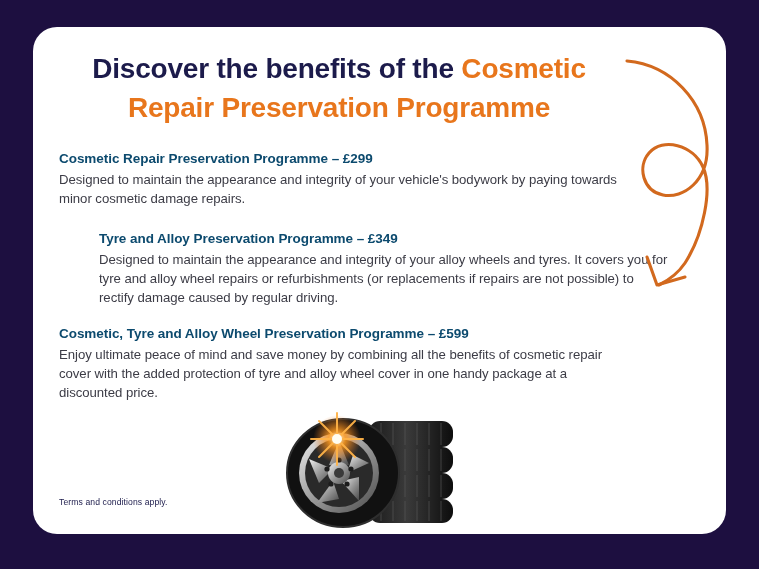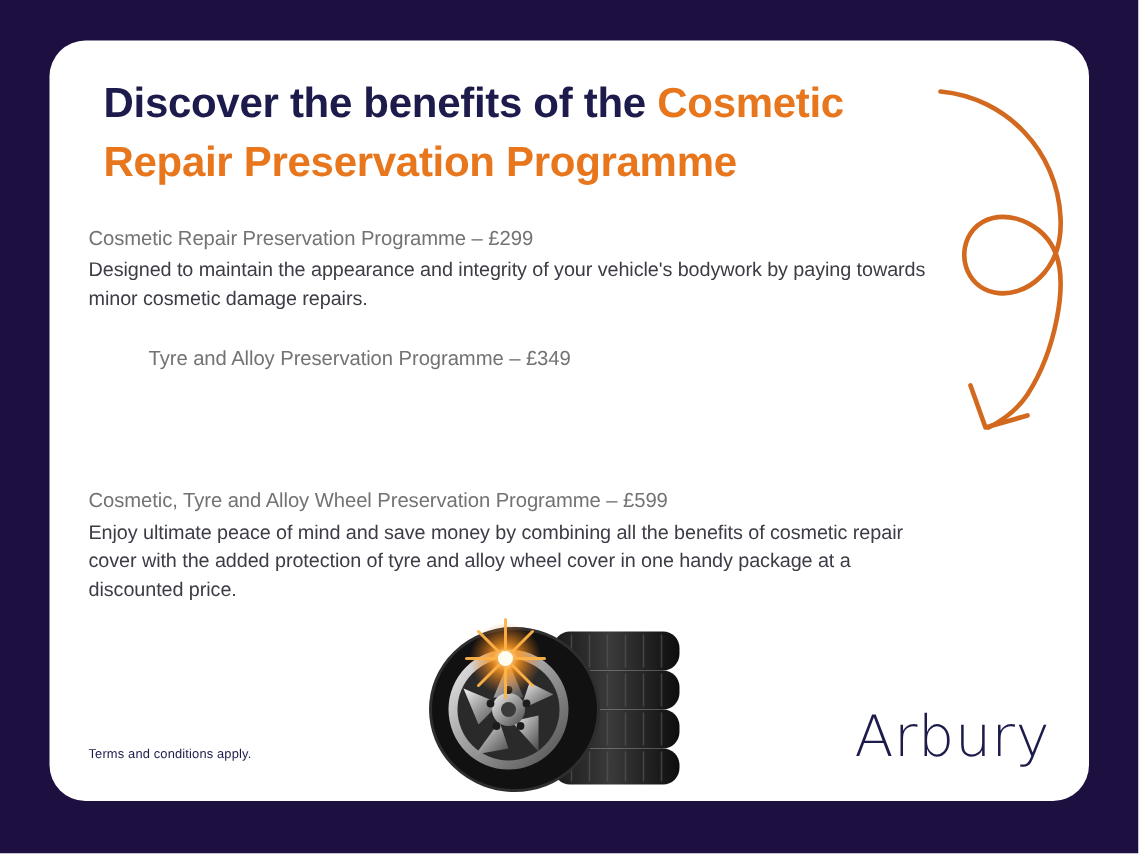--- a/index.html
+++ b/index.html
@@ -22,37 +22,38 @@
     width: 693px;
     height: 507px;
     background: #FFFFFF;
     border-radius: 24px;
     overflow: hidden;
   }
 
   
   #heading {
     position: absolute;
-    left: 36px;
+    left: 26px;
     top: 22px;
     width: 560px;
     font-size: 28px;
     font-weight: bold;
     line-height: 39px;
     letter-spacing: -0.2px;
     color: #1C1B4B;
+    text-align: center;
   }
   #heading .accent { color: #E8761C; }
 
   
   .section { position: absolute; left: 26px; width: 572px; }
   .sec-title {
     font-size: 13.5px;
-    font-weight: normal;
-    color: #737373;
+    font-weight: bold;
+    color: #0c4a6e;
     line-height: 18px;
     letter-spacing: -0.05px;
     margin: 0 0 2px 0;
   }
   .sec-body {
     font-size: 13.2px;
     font-weight: normal;
     color: #3C3C46;
     line-height: 19px;
     letter-spacing: -0.05px;
@@ -117,20 +118,21 @@
       <span class="accent">Repair Preservation Programme</span>
     </div>
 
     <div class="section" id="section-0">
       <p class="sec-title">Cosmetic Repair Preservation Programme – £299</p>
       <p class="sec-body">Designed to maintain the appearance and integrity of your vehicle's bodywork by paying towards minor cosmetic damage repairs.</p>
     </div>
 
     <div class="section" id="section-1">
       <p class="sec-title">Tyre and Alloy Preservation Programme – £349</p>
+      <p class="sec-body">Designed to maintain the appearance and integrity of your alloy wheels and tyres. It covers you for tyre and alloy wheel repairs or refurbishments (or replacements if repairs are not possible) to rectify damage caused by regular driving.</p>
     </div>
 
     <div class="section" id="section-2">
       <p class="sec-title">Cosmetic, Tyre and Alloy Wheel Preservation Programme – £599</p>
       <p class="sec-body">Enjoy ultimate peace of mind and save money by combining all the benefits of cosmetic repair cover with the added protection of tyre and alloy wheel cover in one handy package at a discounted price.</p>
     </div>
 
     <svg id="arrow" viewBox="0 0 110 245" fill="none" xmlns="http://www.w3.org/2000/svg">
       <path d="M8 12 C 52 16, 86 52, 88 96 C 90 132, 64 150, 44 146 C 24 142, 18 118, 30 104 C 44 88, 74 96, 84 118 C 94 140, 84 186, 66 214 C 58 226, 48 232, 40 236" stroke="#D2691E" stroke-width="3.1" stroke-linecap="round" fill="none"></path>
       <path d="M28 208 L 38 236 L 66 228" stroke="#D2691E" stroke-width="3.1" stroke-linecap="round" stroke-linejoin="round" fill="none"></path>
@@ -195,16 +197,15 @@
           <path d="M60 6 L60 58"></path>
           <path d="M34 32 L86 32"></path>
           <path d="M42 14 L78 50"></path>
           <path d="M78 14 L42 50"></path>
         </g>
         <circle cx="60" cy="32" r="5" fill="#fffdf2"></circle>
       </g>
     </svg>
 
     <div id="terms">Terms and conditions apply.</div>
-    <div id="logo">Arbury</div>
 
   </div>
 </div>
 
 </body></html>

